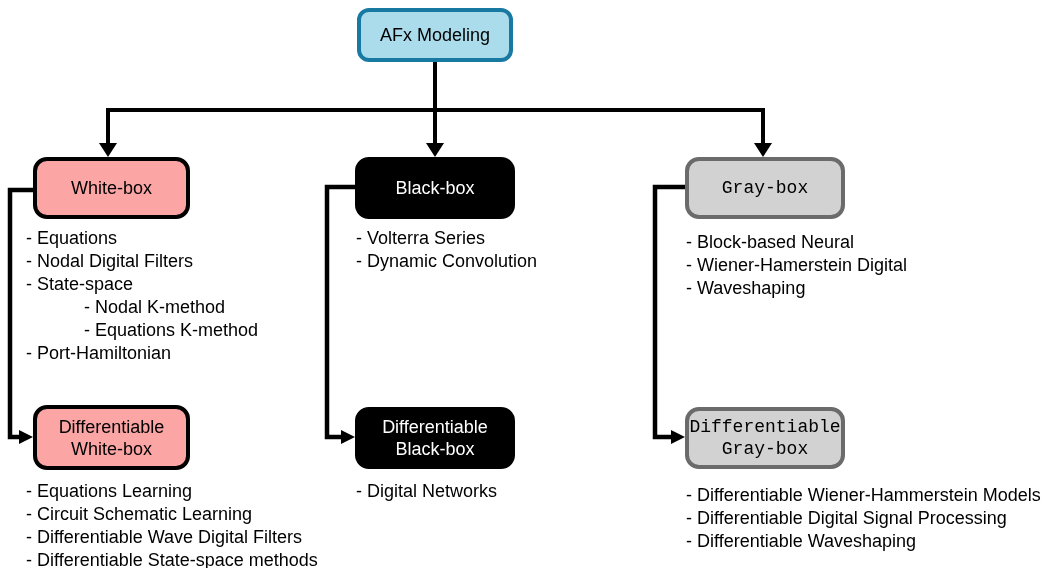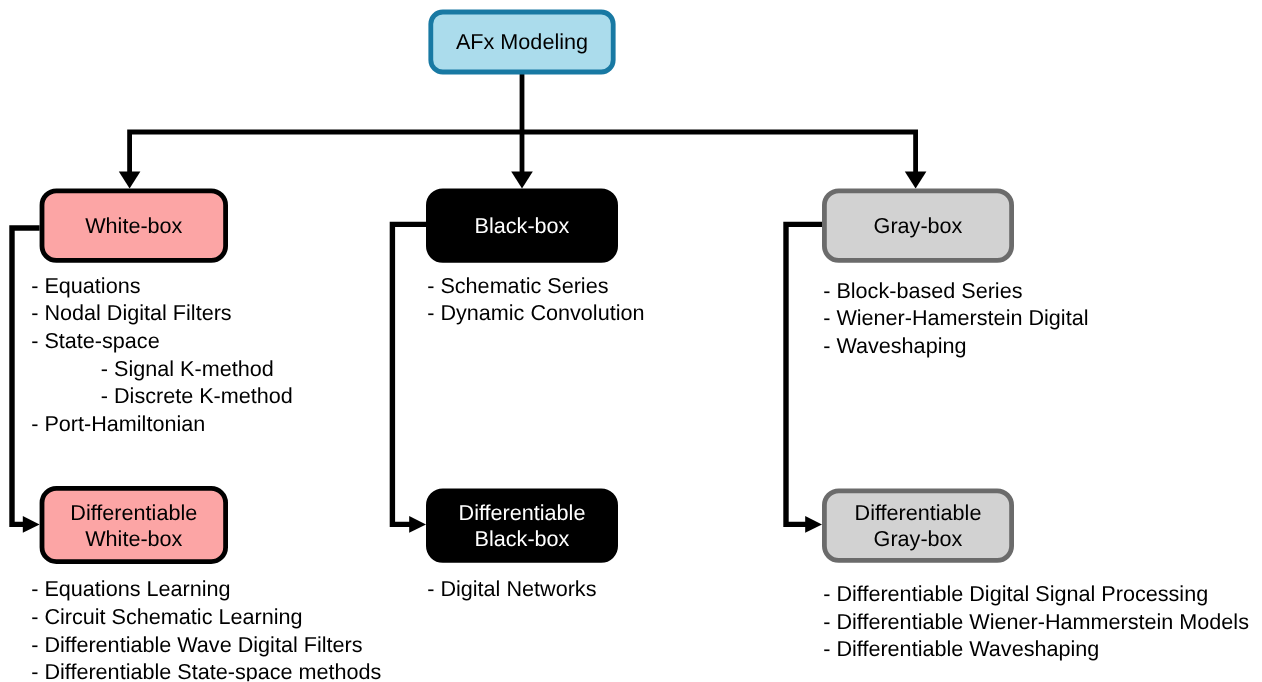--- a/index.html
+++ b/index.html
@@ -36,21 +36,21 @@
     border:4px solid #000;
   }
   .node-root{
     left:357px;top:8px;width:156px;height:54px;
     background:var(--root-fill);
     border-color:var(--root-border);
     border-radius:12px;
   }
   .node-white{background:#fca5a5;border-color:#000000;color:var(--text);}
   .node-black{background:var(--black-fill);border-color:var(--black-fill);color:var(--black-text);}
-  .node-gray{background:var(--gray-fill);border-color:var(--gray-border);color:var(--text);}
+  .node-gray{background:var(--gray-fill);border-color:var(--gray-border);color:var(--text);font-family:Liberation Mono, monospace;}
 
   .b-white-top{left:33px;top:157px;width:157px;height:62px;}
   .b-black-top{left:355px;top:157px;width:160px;height:62px;}
   .b-gray-top{left:685px;top:157px;width:160px;height:62px;}
   .b-white-diff{left:33px;top:405px;width:157px;height:65px;}
   .b-black-diff{left:355px;top:407px;width:160px;height:62px;}
   .b-gray-diff{left:685px;top:407px;width:160px;height:62px;}
 
   .mlist{
     position:absolute;
@@ -101,30 +101,30 @@
     <span>Black-box</span>
   </div>
   <div class="node node-gray b-gray-top">
     <span>Gray-box</span>
   </div>
 
   <div class="mlist l-white-top">
     <div class="mline">- Equations</div>
     <div class="mline">- Nodal Digital Filters</div>
     <div class="mline">- State-space</div>
-    <div class="mline indent">- Signal K-method</div>
-    <div class="mline indent">- Discrete K-method</div>
+    <div class="mline indent">- Nodal K-method</div>
+    <div class="mline indent">- Equations K-method</div>
     <div class="mline">- Port-Hamiltonian</div>
   </div>
   <div class="mlist l-black-top">
-    <div class="mline">- Schematic Series</div>
+    <div class="mline">- Volterra Series</div>
     <div class="mline">- Dynamic Convolution</div>
   </div>
   <div class="mlist l-gray-top">
-    <div class="mline">- Block-based Series</div>
+    <div class="mline">- Block-based Neural</div>
     <div class="mline">- Wiener-Hamerstein Digital</div>
     <div class="mline">- Waveshaping</div>
   </div>
 
   <div class="node node-white b-white-diff">
     <span>Differentiable</span>
     <span>White-box</span>
   </div>
   <div class="node node-black b-black-diff">
     <span>Differentiable</span>
@@ -138,18 +138,18 @@
   <div class="mlist l-white-diff">
     <div class="mline">- Equations Learning</div>
     <div class="mline">- Circuit Schematic Learning</div>
     <div class="mline">- Differentiable Wave Digital Filters</div>
     <div class="mline">- Differentiable State-space methods</div>
   </div>
   <div class="mlist l-black-diff">
     <div class="mline">- Digital Networks</div>
   </div>
   <div class="mlist l-gray-diff">
+    <div class="mline">- Differentiable Wiener-Hammerstein Models</div>
     <div class="mline">- Differentiable Digital Signal Processing</div>
-    <div class="mline">- Differentiable Wiener-Hammerstein Models</div>
     <div class="mline">- Differentiable Waveshaping</div>
   </div>
 
 </div>
 
 </body></html>

